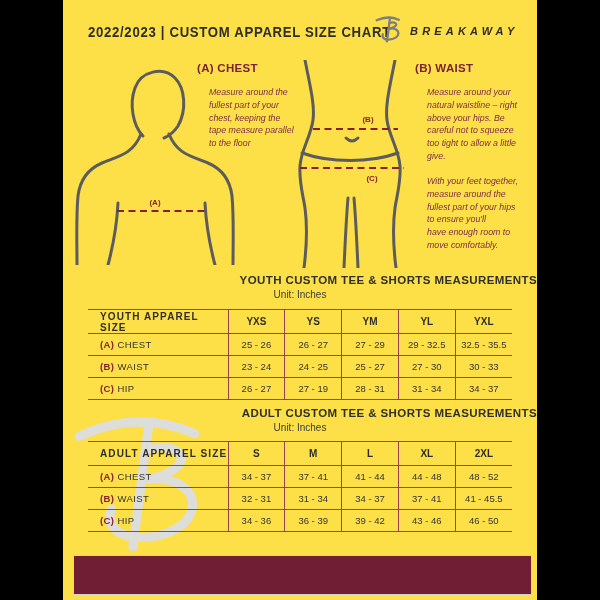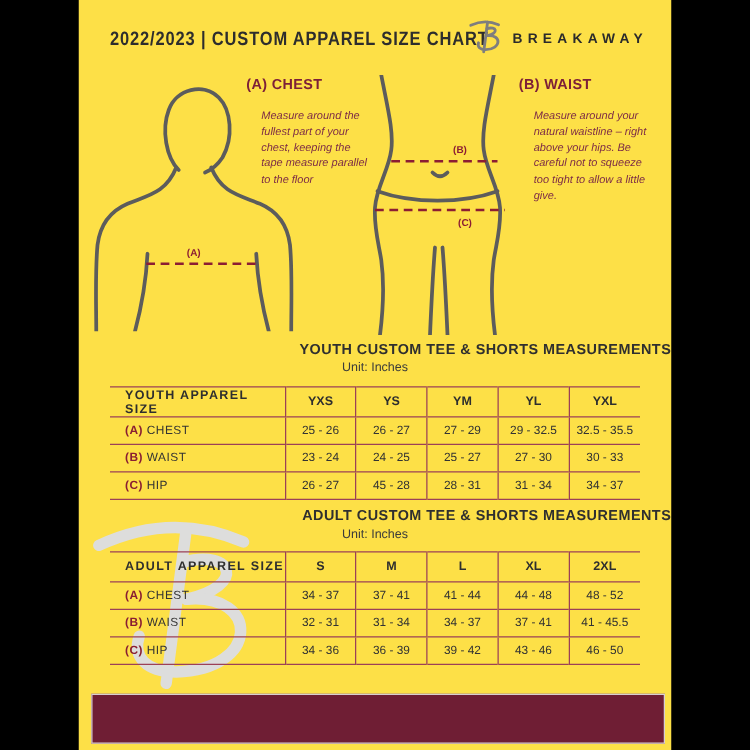--- a/index.html
+++ b/index.html
@@ -14,21 +14,21 @@
   }
   
   .doc-title{
     position:absolute;left:25px;top:23px;
     font-size:15.5px;font-weight:800;color:#2d2d2d;letter-spacing:.8px;
     transform:scaleX(.85);transform-origin:left top;white-space:nowrap;
   }
   .logo{position:absolute;left:312px;top:12px;}
   .brand{
     position:absolute;left:347px;top:25px;
-    font-size:11px;font-weight:700;color:#2b2b2b;letter-spacing:4.2px;white-space:nowrap;
+    font-size:11px;font-weight:700;color:#2b2b2b;letter-spacing:4.2px;white-space:nowrap;font-style:italic;
   }
   
   .fig{position:absolute;}
   .fig-torso{left:12px;top:58px;}
   .fig-lower{left:225px;top:60px;}
   .inst{position:absolute;color:#7d2c46;}
   .inst h3{
     margin:0 0 7px 0;font-size:11.5px;font-weight:800;color:#7d2038;letter-spacing:.3px;
   }
   .inst p{
@@ -146,20 +146,22 @@
 
     <div class="inst inst-a">
       <h3>(A) CHEST</h3>
       <p>Measure around the fullest part of your chest, keeping the tape measure parallel to the floor</p>
     </div>
     <div class="inst inst-b">
       <h3>(B) WAIST</h3>
       <p>Measure around your natural waistline – right above your hips. Be careful not to squeeze too tight to allow a little give.</p>
     </div>
     <div class="inst inst-c">
+      <p>With your feet together, measure around the fullest part of your hips to ensure you'll
+have enough room to move comfortably.</p>
     </div>
 
     <div class="sec-title youth-title">YOUTH CUSTOM TEE &amp; SHORTS MEASUREMENTS</div>
     <div class="sec-unit youth-unit">Unit: Inches</div>
 
     <table class="size-table youth-table">
       <colgroup>
           <col class="label-col">
           <col>
           <col>
@@ -194,21 +196,21 @@
         <td>24 - 25</td>
         <td>25 - 27</td>
         <td>27 - 30</td>
         <td>30 - 33</td>
       </tr>
       <tr>
         <td class="row-label">
           <span class="key">(C)</span><span>HIP</span>
         </td>
         <td>26 - 27</td>
-        <td>45 - 28</td>
+        <td>27 - 19</td>
         <td>28 - 31</td>
         <td>31 - 34</td>
         <td>34 - 37</td>
       </tr>
     </tbody>
       </table>
 
     <div class="sec-title adult-title">ADULT CUSTOM TEE &amp; SHORTS MEASUREMENTS</div>
     <div class="sec-unit adult-unit">Unit: Inches</div>
 

